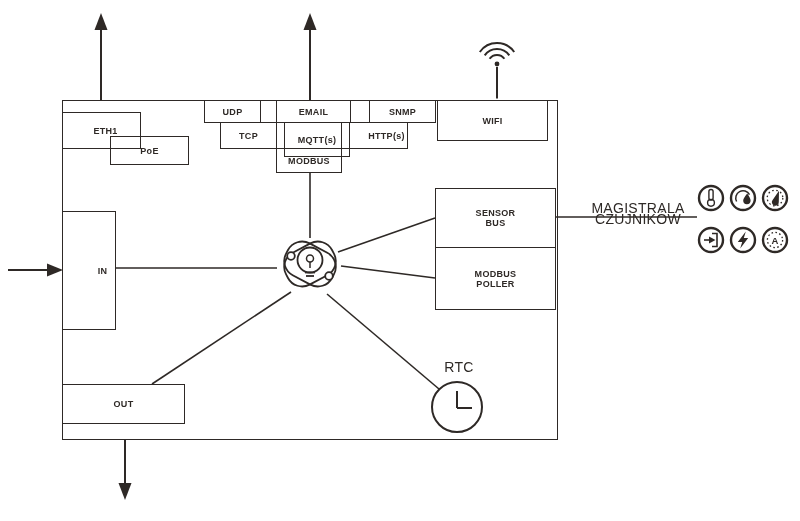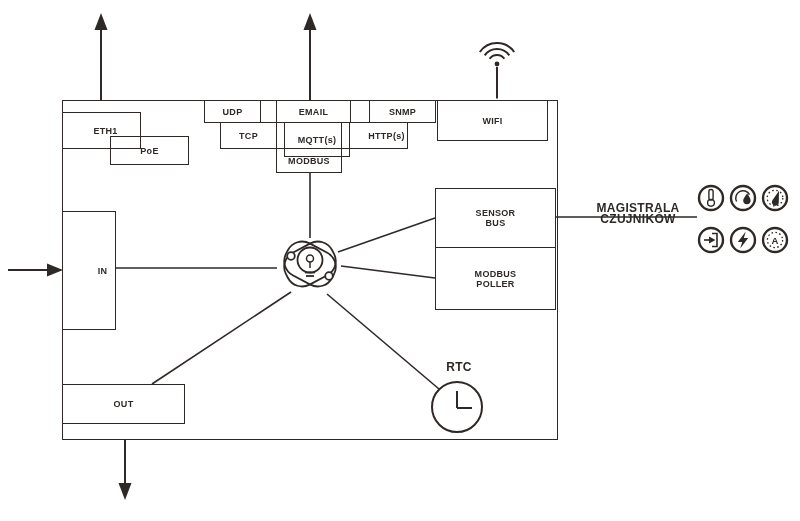--- a/index.html
+++ b/index.html
@@ -8,21 +8,21 @@
     font-family:"Liberation Sans",sans-serif;color:#2e2926;
   }
   #wires{position:absolute;left:0;top:0;z-index:1;}
   .block{
     position:absolute;box-sizing:border-box;border:1.5px solid #2e2926;
     display:flex;flex-direction:column;align-items:center;justify-content:center;
     font-size:9px;line-height:10px;font-weight:700;letter-spacing:.3px;
     text-align:center;z-index:2;background:transparent;
   }
   .lbl{
-    position:absolute;z-index:2;font-size:12px;line-height:11px;font-weight:700;
+    position:absolute;z-index:2;font-size:14px;line-height:11px;font-weight:400;
     letter-spacing:.3px;text-align:center;
   }
   .ink{stroke:#2e2926;fill:none;}
   .fillink{fill:#2e2926;stroke:none;}
 </style>
 </head>
 <body>
 
 <div id="stage">
 

